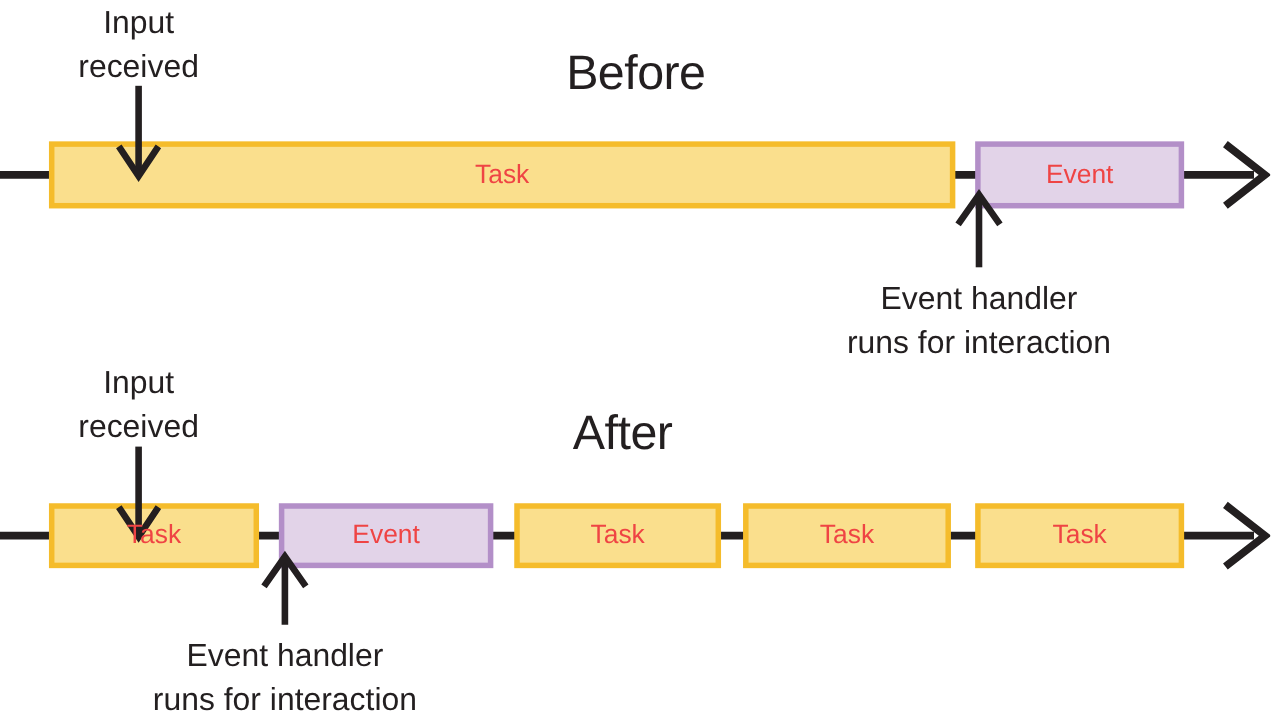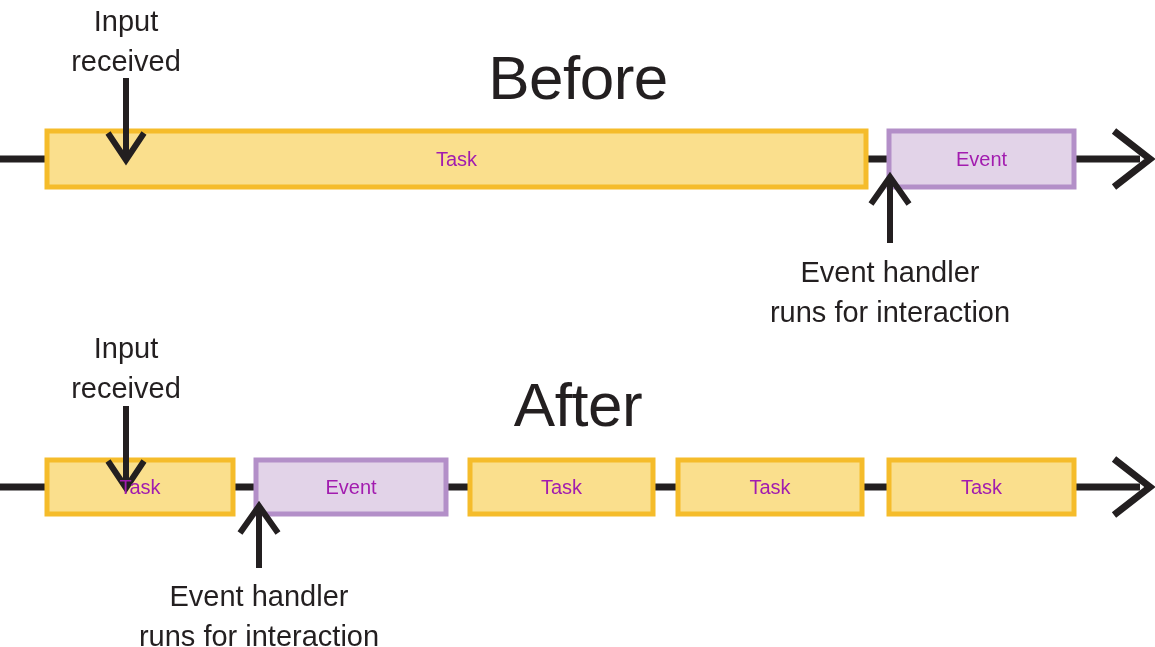--- a/index.html
+++ b/index.html
@@ -19,41 +19,41 @@
     overflow: hidden;
   }
   #canvas > svg {
     position: absolute;
     top: 0;
     left: 0;
   }
   .sec-title {
     position: absolute;
     text-align: center;
-    font-size: 62px;
+    font-size: 44px;
     font-weight: 400;
     letter-spacing: -0.5px;
     color: #231f20;
     white-space: nowrap;
   }
   .annot {
     position: absolute;
     text-align: center;
     font-size: 29px;
     line-height: 1.38;
     color: #231f20;
     white-space: pre-line;
   }
   .box-label {
     position: absolute;
     display: flex;
     align-items: center;
     justify-content: center;
-    font-size: 20px;
-    color: #a21caf;
+    font-size: 24px;
+    color: #ef4444;
     pointer-events: none;
   }
 </style>
 </head>
 <body>
 
 <div id="canvas">
 
   <svg width="1155" height="647" viewBox="0 0 1155 647">
 
@@ -95,21 +95,21 @@
     </g>
 
     <g>
       <line x1="259" y1="568" x2="259" y2="507" stroke="#231f20" stroke-width="6"></line>
       <polyline points="240,533 259,506 278,533" fill="none" stroke="#231f20" stroke-width="6" stroke-linecap="butt" stroke-linejoin="miter"></polyline>
     </g>
   </svg>
 
   <div class="sec-title" style="left:378px; top:42px; width:400px;">Before</div>
 
-  <div class="sec-title" style="left:378px; top:369px; width:400px;">After</div>
+  <div class="sec-title" style="left:366px; top:369px; width:400px;">After</div>
 
   <div class="box-label" style="left:47px; top:131px; width:819px; height:56px;">Task</div>
 
   <div class="box-label" style="left:889px; top:131px; width:185px; height:56px;">Event</div>
 
   <div class="annot" style="left:26px; top:1px; width:200px;">Input
 received</div>
 
   <div class="annot" style="left:740px; top:252px; width:300px;">Event handler
 runs for interaction</div>

